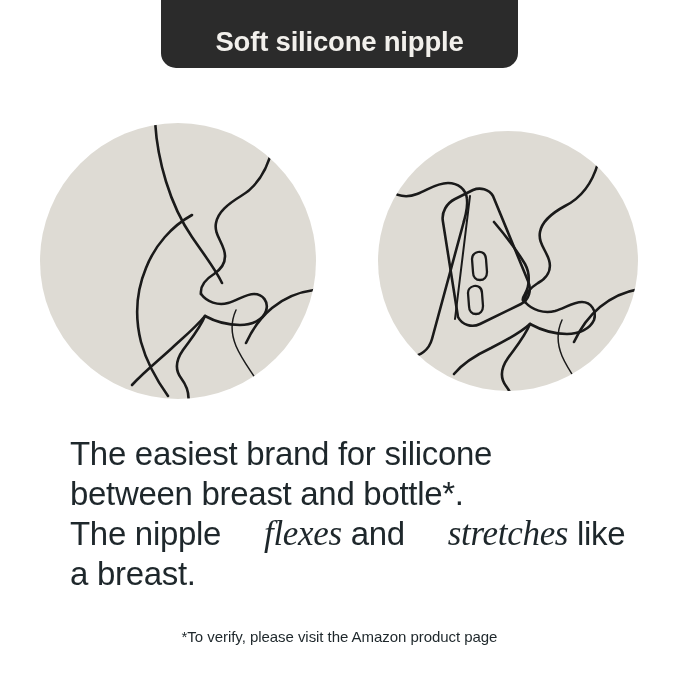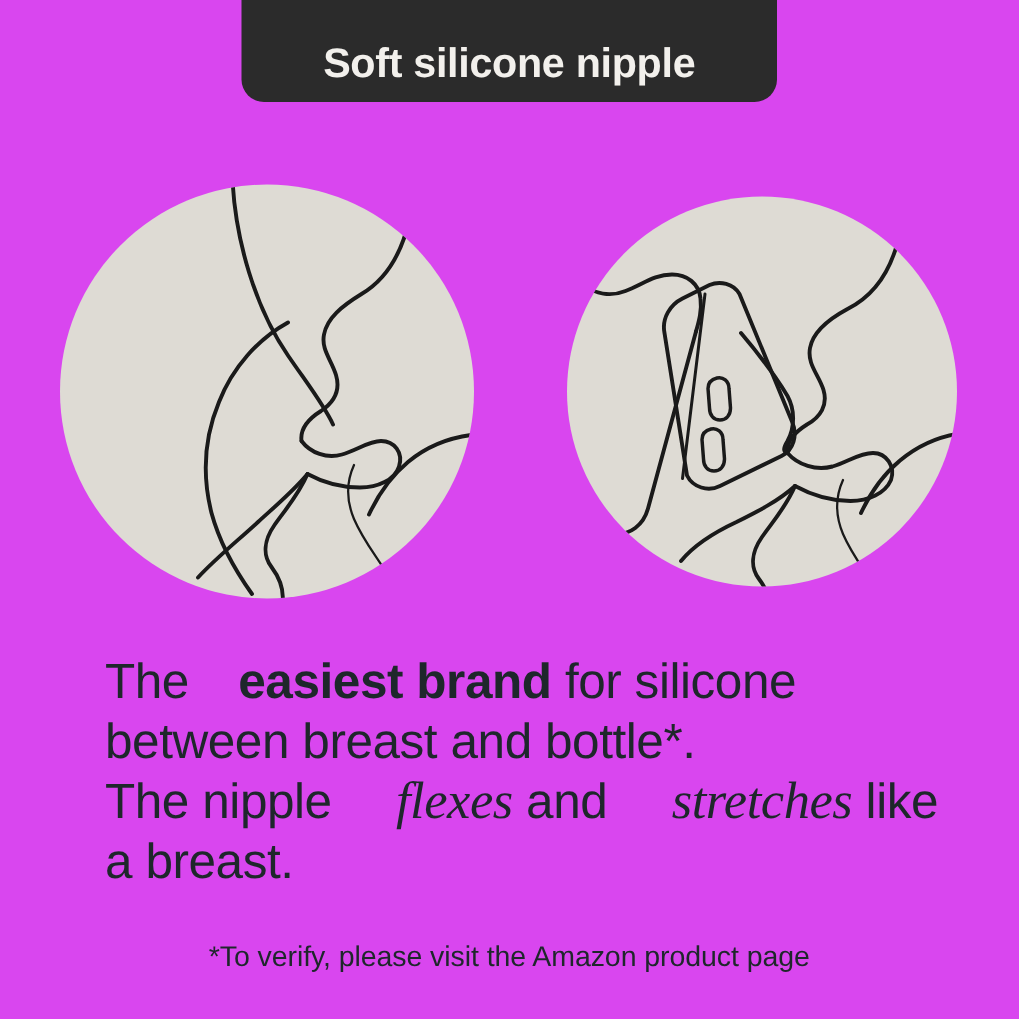--- a/index.html
+++ b/index.html
@@ -11,21 +11,21 @@
     height: 679px;
     background: #a3b3ae;
     font-family: "Liberation Sans", sans-serif;
     overflow: hidden;
     position: relative;
   }
   #page-root {
     position: relative;
     width: 679px;
     height: 679px;
-    background: #d946ef;
+    background: #ffffff;
   }
 
   
   .banner {
     position: absolute;
     left: 161px;
     top: -6px;
     width: 357px;
     height: 74px;
     background: #2b2b2b;
@@ -61,37 +61,37 @@
     position: absolute;
     left: 70px;
     top: 434px;
     width: 560px;
     color: #1e272b;
     font-size: 33px;
     line-height: 40px;
     letter-spacing: -0.3px;
   }
   .body-copy .ln { display: block; white-space: nowrap; }
-  .body-copy b { font-weight: bold; margin-left: 24px; }
+  .body-copy b { font-weight: normal; }
   .body-copy i {
     font-family: "Liberation Serif", serif;
     font-style: italic;
     font-size: 35px;
     margin-left: 34px;
   }
 
   
   .footnote {
     position: absolute;
     left: 0;
     top: 628px;
     width: 679px;
     text-align: center;
     color: #1e272b;
-    font-size: 19px;
+    font-size: 15px;
     letter-spacing: -0.05px;
   }
 </style>
 </head>
 <body>
 
 <div id="page-root">
 
   <div class="banner">
     <span class="banner-title">Soft silicone nipple</span>

